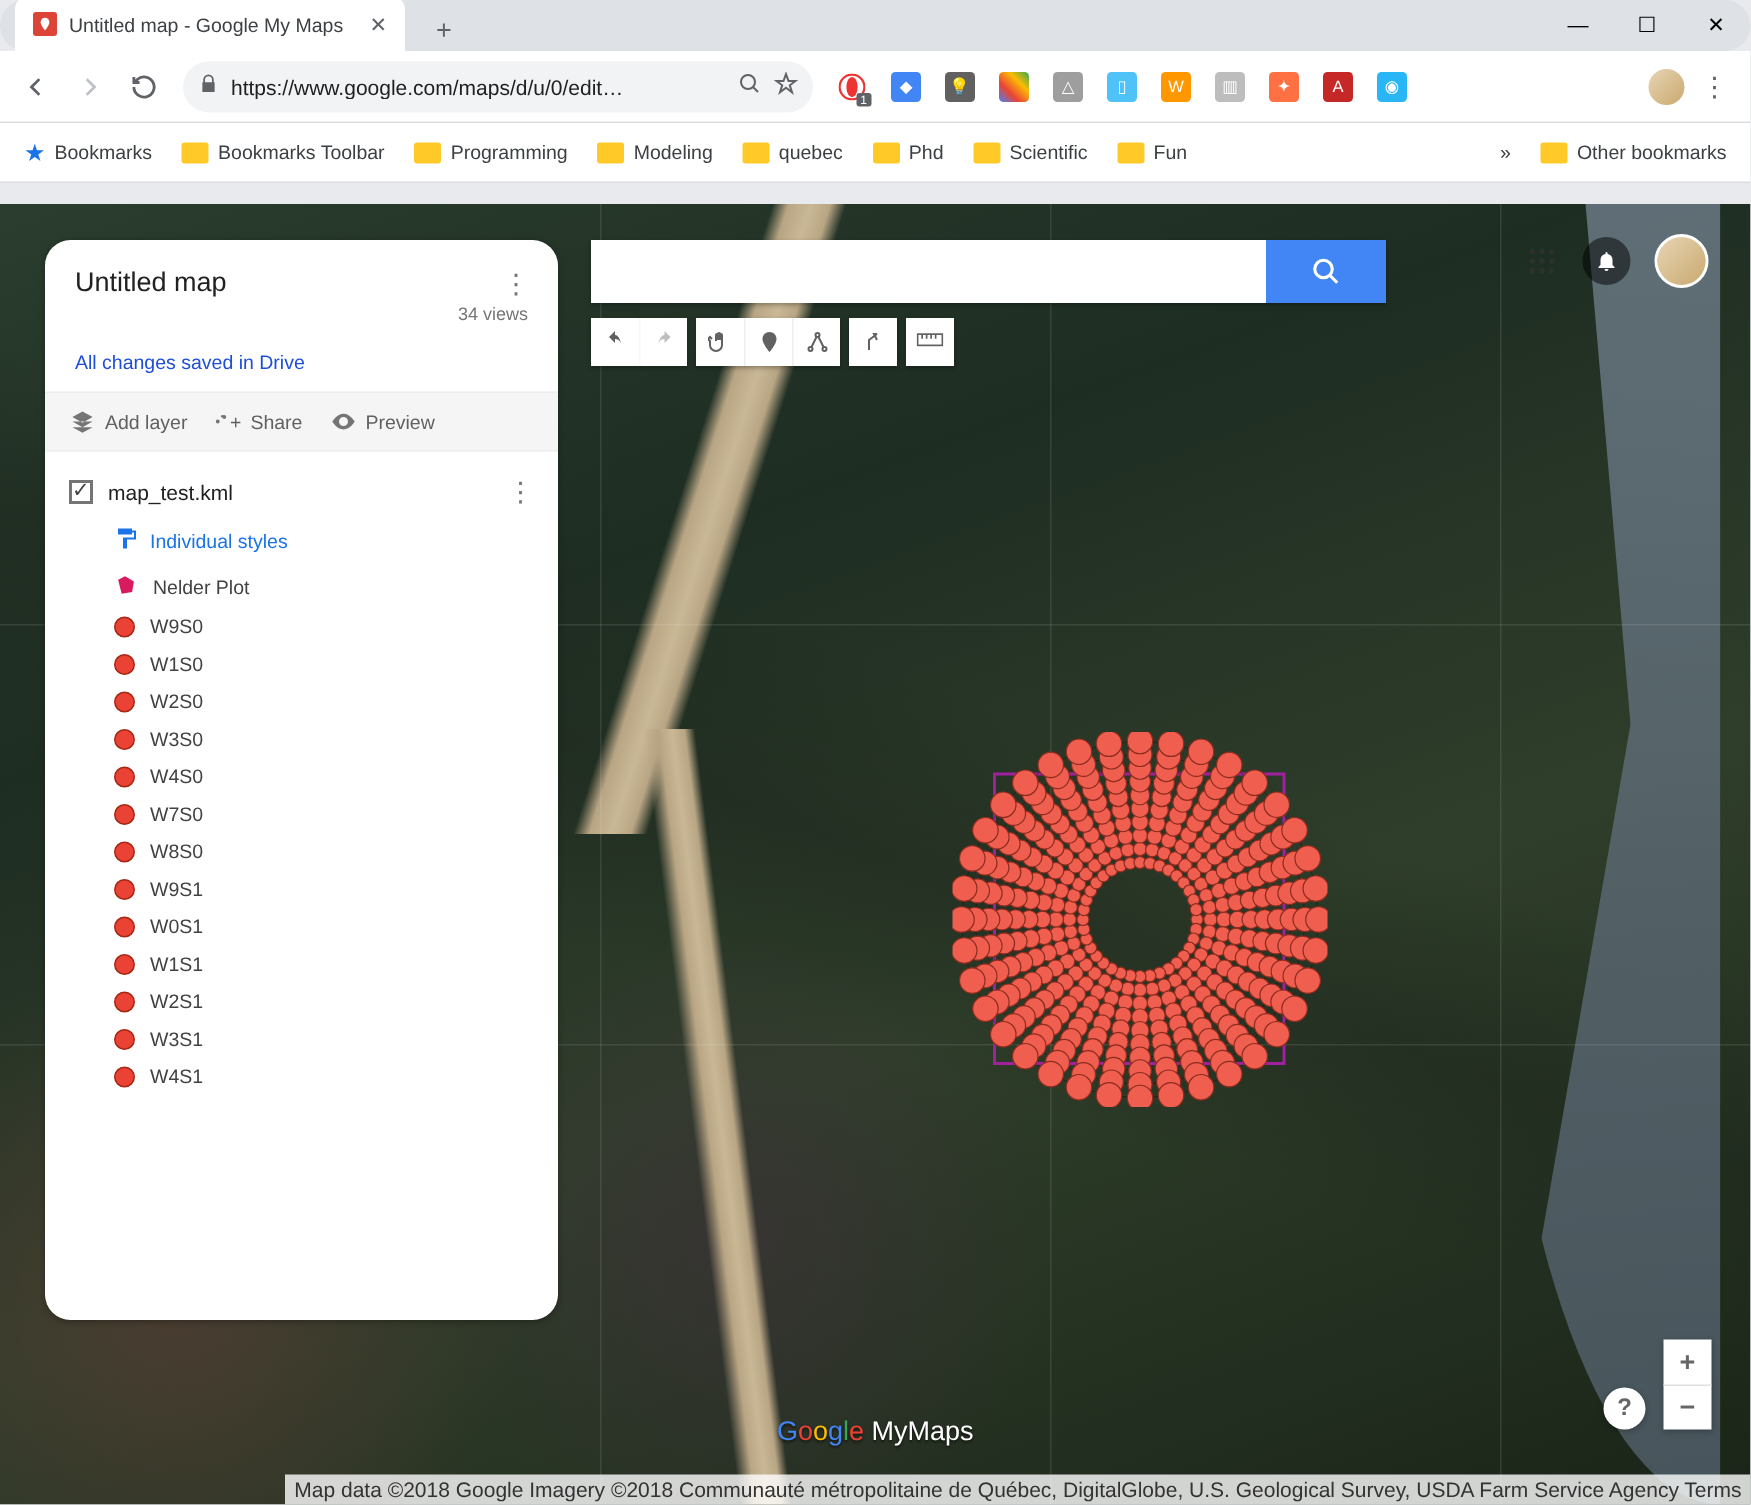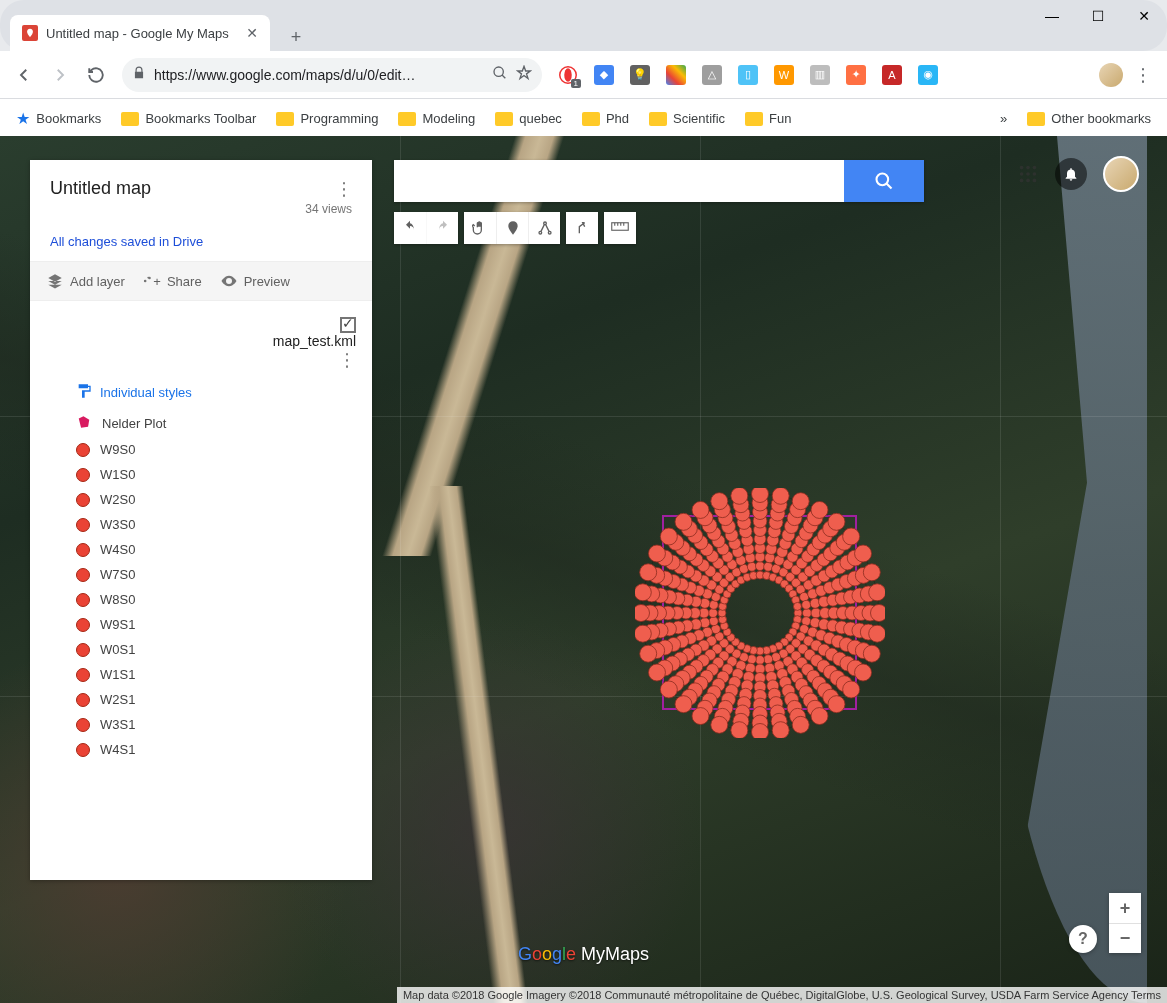--- a/index.html
+++ b/index.html
@@ -10,21 +10,21 @@
     overflow: hidden;
     position: relative;
   }
   
   .window-controls {
     position: absolute; top: 0; right: 0; height: 48px;
     display: flex; align-items: flex-start; z-index: 50;
   }
   .win-btn { width: 46px; height: 32px; display:flex; align-items:center; justify-content:center; font-size:14px; color:#000; }
   
-  .tabstrip { height: 51px; background: #dee1e6; display:flex; align-items:flex-end; padding-left:10px; position: relative; border-radius: 24px;}
+  .tabstrip { height: 34px; background: #dee1e6; display:flex; align-items:flex-end; padding-left:10px; position: relative; border-radius: 24px;}
   .tab {
     background: #fff; border-radius: 8px 8px 0 0;
     height: 36px; display:flex; align-items:center; padding: 0 12px; gap:8px; min-width: 260px;
     font-size: 13px; color:#3c4043;
   }
   .tab .favicon { width:16px; height:16px; background:#db4437; border-radius:2px; display:flex; align-items:center; justify-content:center;}
   .tab .favicon svg{width:10px;height:10px;fill:#fff;}
   .tab .close { margin-left:auto; font-size:14px; color:#5f6368; }
   .new-tab { width:28px; height:28px; display:flex; align-items:center; justify-content:center; margin-left:12px; font-size:18px; color:#5f6368;}
   
@@ -77,33 +77,33 @@
     transform:skewX(-8deg);}
   .road2{position:absolute;top:350px;left:420px;width:120px;height:600px;
     background:linear-gradient(95deg,transparent 42%,#b8a584 48%,#c9b896 53%,#b8a584 58%,transparent 62%);
     transform:skewX(12deg);}
   .grid-v{position:absolute;top:0;bottom:0;width:1px;background:rgba(255,255,255,0.1);}
   .grid-h{position:absolute;left:0;right:0;height:1px;background:rgba(255,255,255,0.1);}
   
   .side-panel{
     position:absolute; top:160px; left:30px; width:342px; height:720px;
     background:#fff; box-shadow:0 1px 4px rgba(0,0,0,0.3);
-    display:flex; flex-direction:column; z-index:20;
+    display:flex; flex-direction:column; z-index:20;border-radius:17px;
   }
   .panel-header{padding:18px 20px 12px;}
   .panel-title-row{display:flex;align-items:flex-start;}
   .panel-title{font-size:18px;color:#212121;font-weight:400;}
   .panel-menu{margin-left:auto;color:#757575;font-size:18px;letter-spacing:-1px;}
   .panel-sub{font-size:12px;color:#757575;margin-top:2px;text-align:right;}
   .panel-status{font-size:13px;color:#1d4ed8;margin-top:18px;}
   .panel-actions{background:#f5f5f5;display:flex;align-items:center;padding:10px 16px;gap:18px;font-size:13px;color:#616161;border-top:1px solid #eee;border-bottom:1px solid #eee;}
   .pa-item{display:flex;align-items:center;gap:6px;}
   .pa-icon{width:18px;height:18px;display:flex;align-items:center;justify-content:center;}
   .layer-section{flex:1;overflow-y:auto;padding:12px 0;position:relative;}
-  .layer-header{display:flex;align-items:flex-end;padding:4px 16px;flex-direction:column;}
+  .layer-header{display:flex;align-items:center;padding:4px 16px;gap:10px;}
   .layer-check{width:16px;height:16px;border:2px solid #757575;position:relative;}
   .layer-check::after{content:'✓';position:absolute;top:-4px;left:0;font-size:14px;color:#424242;}
   .layer-name{font-size:14px;color:#212121;}
   .layer-menu{margin-left:auto;color:#757575;font-size:18px;}
   .layer-style{display:flex;align-items:center;gap:8px;padding:8px 16px 8px 46px;color:#1a73e8;font-size:13px;}
   .feature-item{display:flex;align-items:center;gap:10px;padding:5px 16px 5px 46px;font-size:13px;color:#424242;}
   .feat-icon-poly{width:16px;height:14px;}
   .feat-icon-dot{width:14px;height:14px;border-radius:50%;background:#ea4335;border:1.5px solid #a52714;}
   
   .map-search{position:absolute;top:160px;left:394px;width:530px;height:42px;display:flex;z-index:15;box-shadow:0 1px 3px rgba(0,0,0,0.3);}
@@ -121,21 +121,21 @@
   .map-avatar{width:36px;height:36px;border-radius:50%;background:linear-gradient(135deg,#e8d5b5,#c9a96e);border:2px solid #fff;}
   
   .nelder-box{position:absolute;top:515px;left:662px;width:195px;height:195px;border:2px solid #a020a0;z-index:10;}
   .nelder-plot{position:absolute;top:488px;left:635px;width:250px;height:250px;z-index:11;}
   
   .zoom-ctrl{position:absolute;bottom:50px;right:26px;width:32px;background:#fff;box-shadow:0 1px 4px rgba(0,0,0,0.3);z-index:15;}
   .zoom-btn{height:30px;display:flex;align-items:center;justify-content:center;color:#666;font-size:18px;font-weight:bold;}
   .zoom-btn+.zoom-btn{border-top:1px solid #e0e0e0;}
   .help-btn{position:absolute;bottom:50px;right:70px;width:28px;height:28px;border-radius:50%;background:#fff;box-shadow:0 1px 4px rgba(0,0,0,0.3);display:flex;align-items:center;justify-content:center;font-weight:bold;color:#666;z-index:15;}
   
-  .attribution{position:absolute;bottom:0;right:0;background:rgba(255,255,255,0.8);font-size:11px;color:#333;padding:2px 6px;z-index:16;}
+  .attribution{position:absolute;bottom:0;right:0;background:rgba(255,255,255,0.8);font-size:14px;color:#333;padding:2px 6px;z-index:16;}
   .mymaps-logo{position:absolute;bottom:38px;left:50%;transform:translateX(-50%);z-index:14;font-size:18px;font-weight:500;color:#fff;text-shadow:0 1px 2px rgba(0,0,0,0.6);}
   .mymaps-logo .g1{color:#4285f4;}.mymaps-logo .g2{color:#ea4335;}.mymaps-logo .g3{color:#fbbc04;}.mymaps-logo .g4{color:#4285f4;}.mymaps-logo .g5{color:#34a853;}.mymaps-logo .g6{color:#ea4335;}
 </style>
 </head>
 <body>
 
 <div class="window-controls">
   <div class="win-btn">—</div>
   <div class="win-btn">☐</div>
   <div class="win-btn">✕</div>

